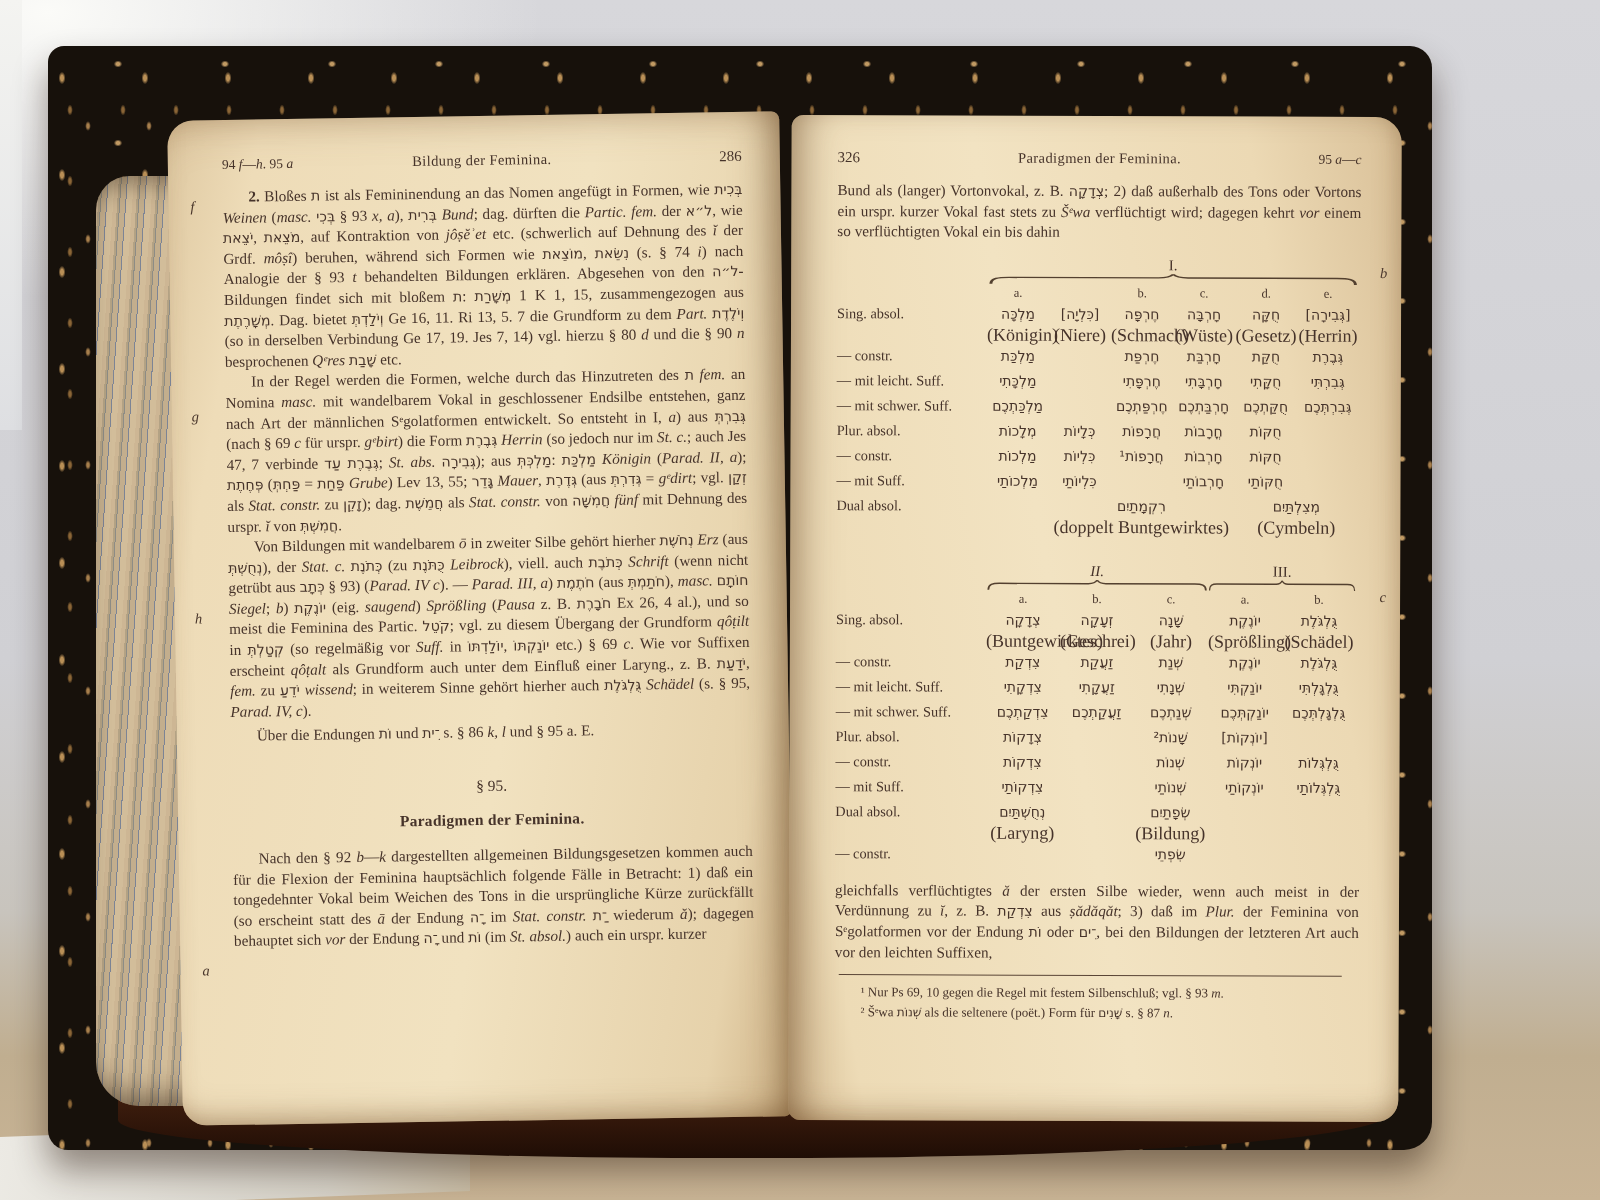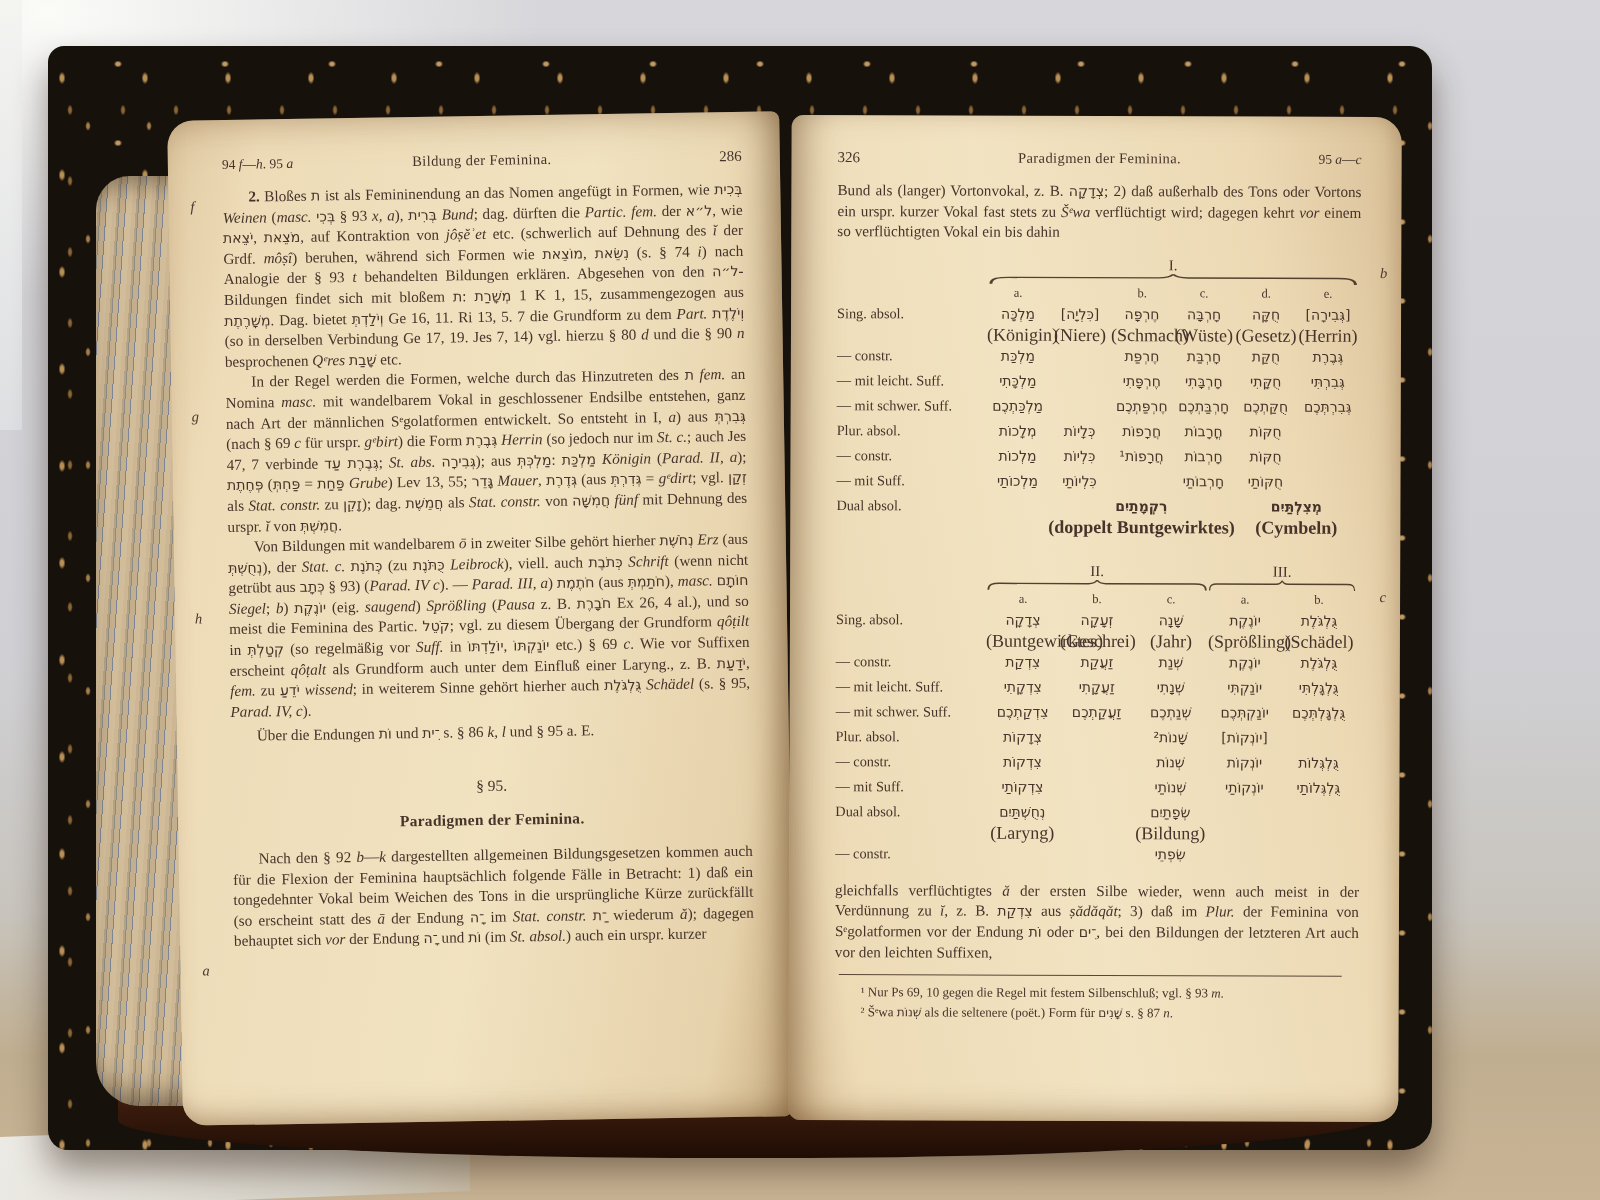--- a/index.html
+++ b/index.html
@@ -56,33 +56,33 @@
   .sec-title{text-align:center;font-size:15.5px;font-weight:bold;margin-top:16px;letter-spacing:.3px;}
   .mletter{position:absolute;font-style:italic;font-size:14.5px;color:#4a372c;}
   .ml-f{left:22px;top:78px;} .ml-g{left:20px;top:288px;} .ml-h{left:20px;top:490px;} .ml-a{left:22px;top:842px;}
   .ml-b{right:14px;top:148px;} .ml-c{right:14px;top:472px;}
 
   .tblock{position:relative;margin-top:14px;}
   .thead-num{font-size:15px;text-align:center;}
   .brace{display:block;height:11px;width:100%;}
   .t1head{margin-left:150px;width:372px;}
   .t23heads{margin-left:150px;width:370px;display:flex;}
-  .t23heads .hg1{width:222px;} .t23heads .hg2{width:148px;margin-left:0px;}
+  .t23heads .hg1{width:222px;font-style:italic;} .t23heads .hg2{width:148px;margin-left:0px;}
   .trow{display:grid;align-items:baseline;}
   .g1 .trow{grid-template-columns:150px repeat(6,62px);}
   .g23 .trow{grid-template-columns:150px repeat(5,74px);}
   .rlabel{font-size:14.3px;white-space:nowrap;}
   .tcell{text-align:center;white-space:nowrap;}
   .tcell.heb{font-family:"DejaVu Sans",sans-serif;font-size:14px;line-height:25px;}
   .tcell.gloss{font-size:18px;line-height:16px;font-family:"Liberation Serif",serif;}
   .tcell.letter{font-size:12.5px;line-height:17px;}
   .trow{min-height:24px;}
   .trow.glossrow{min-height:17px;}
   .trow.letters{min-height:17px;}
-  .wide{text-align:center;white-space:nowrap;font-weight:bold;}
+  .wide{text-align:center;white-space:nowrap;}
   .fnrule{border:none;border-top:1px solid #5a4536;margin:12px 0 8px 4px;width:96%;}
   .fnote{margin:0 0 2px 26px;font-size:13px;line-height:17.5px;text-align:justify;}
 </style>
 </head>
 <body>
 
 <div class="photo">
   <div class="bg-sliver"></div>
   <div class="bg-paper"></div>
 

